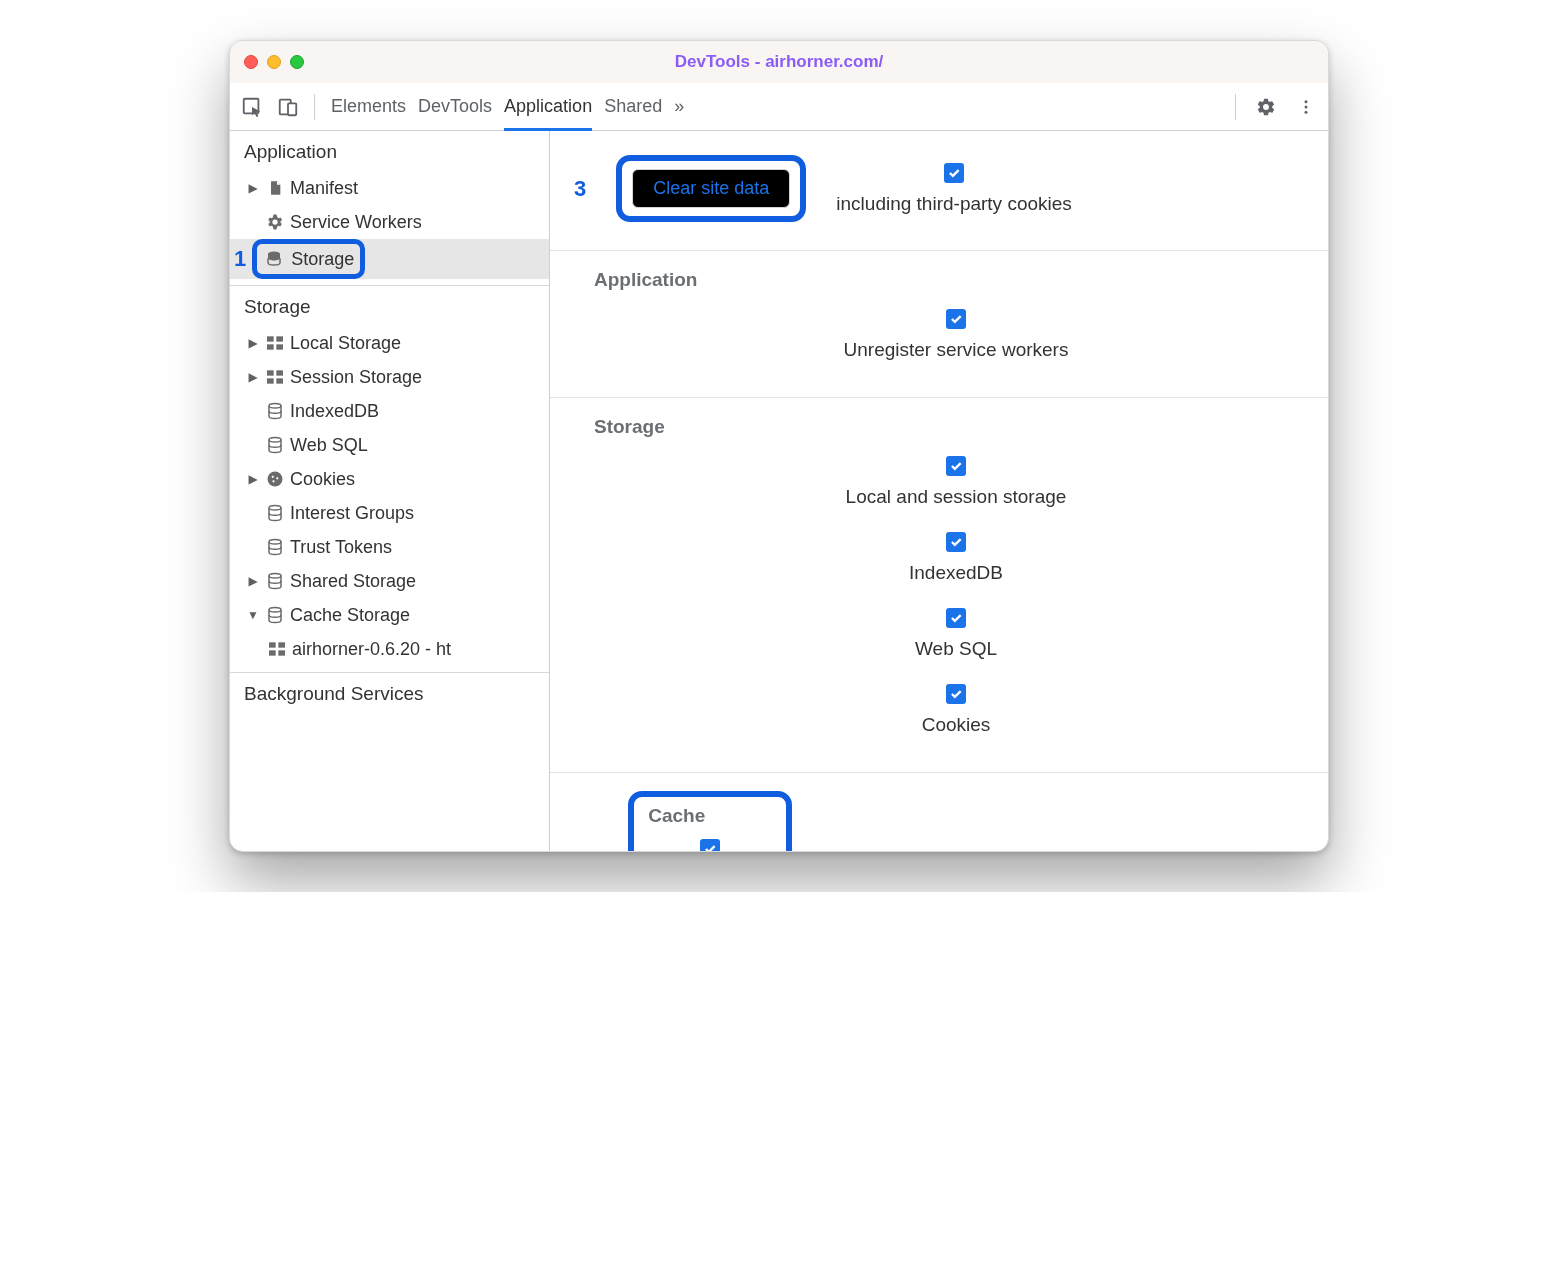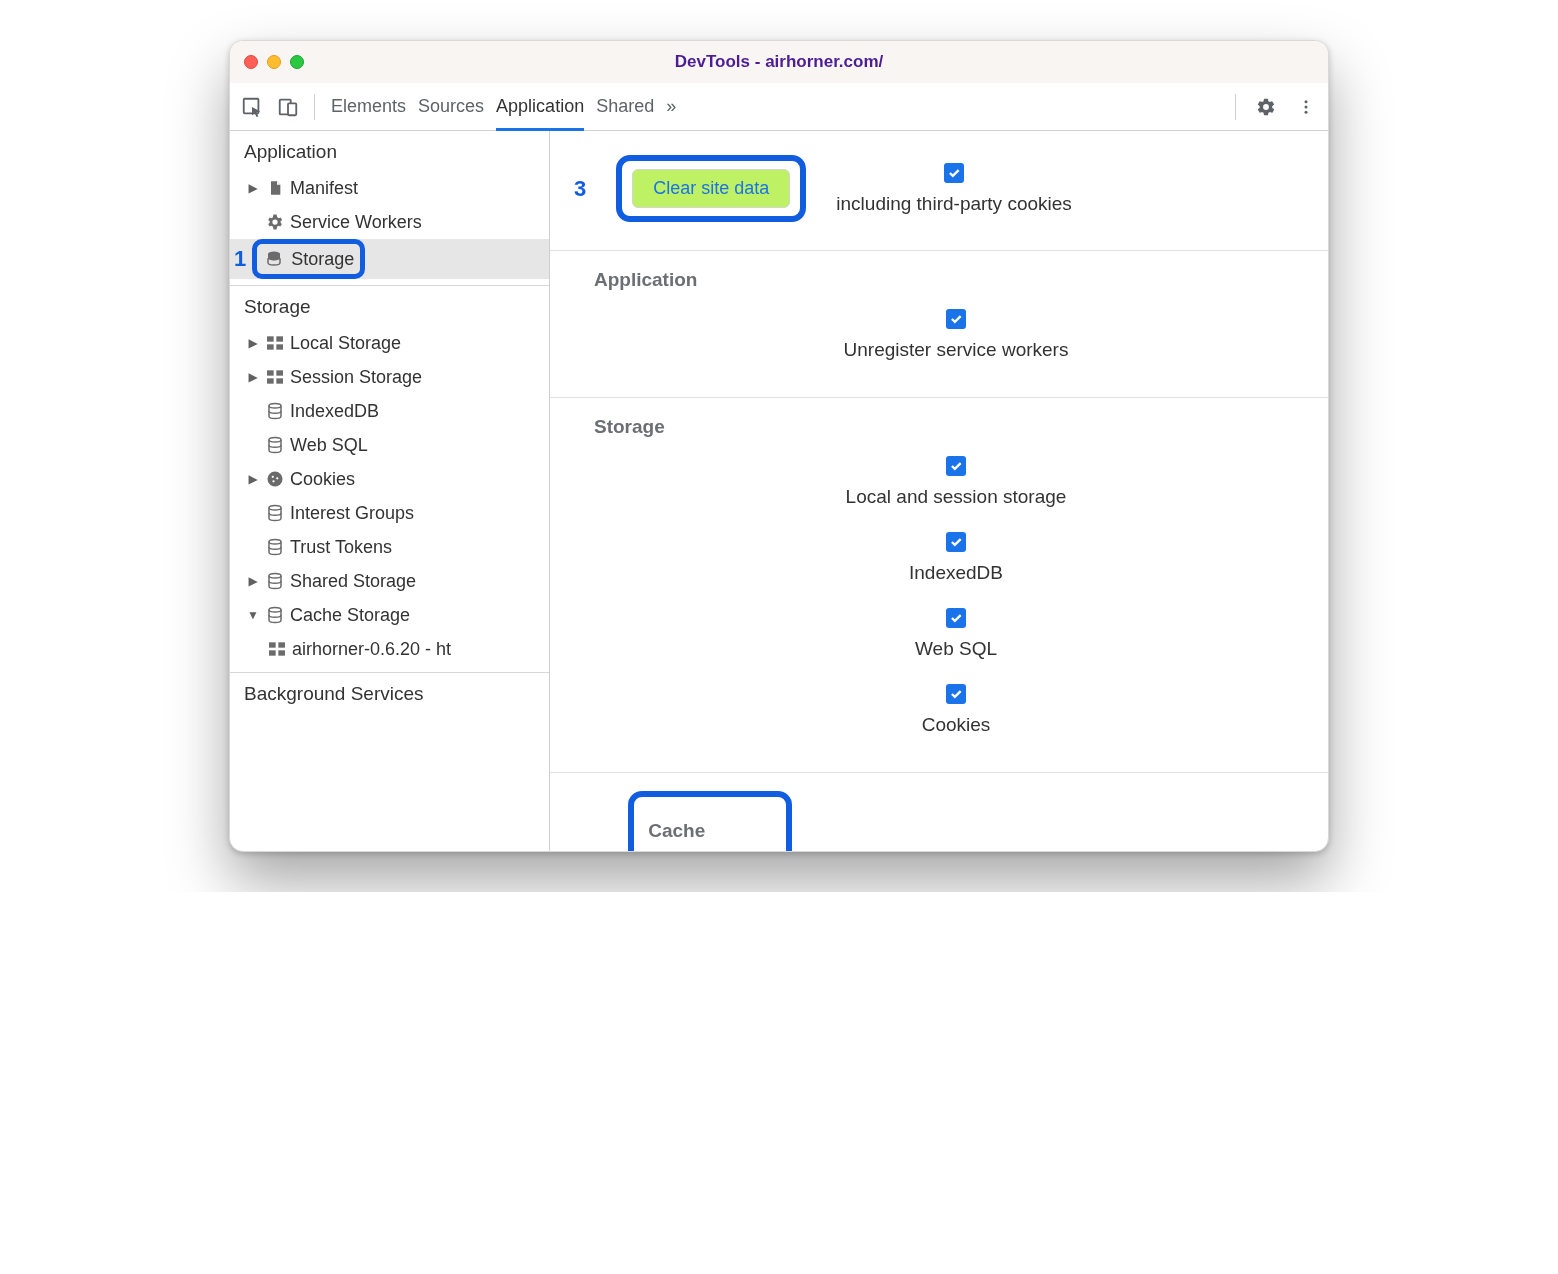--- a/index.html
+++ b/index.html
@@ -34,21 +34,21 @@
   }
   .traffic { display: flex; gap: 9px; }
   .dot { width: 14px; height: 14px; border-radius: 50%; }
   .dot.red { background: #ff5f57; border:1px solid #e24640;}
   .dot.yellow { background: #febc2e; border:1px solid #dfa023;}
   .dot.green { background: #28c840; border:1px solid #1fa32f;}
   .titlebar .title {
     position:absolute; left:0; right:0;
     text-align:center;
     font-weight:600;
-    color:#4c1d95;
+    color:#8b5cf6;
     font-size:17px;
   }
   
   .toolbar {
     display:flex;
     align-items:center;
     height:48px;
     border-bottom:1px solid #d0d0d0;
     padding: 0 4px;
     font-size:18px;
@@ -116,21 +116,21 @@
   .main-inner { padding: 0; }
   .clear-row {
     display:flex; align-items:center;
     padding: 24px 20px 28px 24px;
     gap: 30px;
     border-bottom:1px solid #e2e2e2;
   }
   .btn-outline {
     border:1px solid #d4d4d4;
     border-radius:6px;
-    background:#bef264;
+    background:#000000;
     padding: 8px 20px;
     font-size:18px;
     color:#1a73e8;
     font-weight:500;
   }
   .callout-wrap3 {
     border:6px solid #115de0;
     border-radius:14px;
     padding:8px 10px;
   }
@@ -152,21 +152,21 @@
     color:#6b6f73;
     font-weight:700;
   }
   .section .check-row { padding-left:10px; margin:12px 0;}
   .cache-callout {
     border:6px solid #115de0;
     border-radius:14px;
     padding: 8px 14px 10px 14px;
     display:inline-block;
   }
-  .cache-callout h3 { margin:15px 0 8px 0; }
+  .cache-callout h3 { margin:0 0 8px 0; }
   .cache-row { display:flex; align-items:flex-start; gap:6px; padding-left:16px; }
   svg { display:block; }
 </style>
 </head>
 <body>
 
 <div class="window">
 
   <div class="titlebar">
     <div class="traffic">
@@ -189,21 +189,21 @@
         <rect x="3" y="4" width="12" height="16" rx="1"></rect>
         <rect x="12" y="8" width="9" height="13" rx="1" fill="#fff"></rect>
       </svg>
     </div>
     <div class="divider"></div>
     <div class="tabs">
       <div class="tab">
           <span>Elements</span>
         </div>
       <div class="tab">
-          <span>Sources</span>
+          <span>DevTools</span>
         </div>
       <div class="tab active">
           <span>Application</span>
         </div>
       <div class="tab">
           <span>Shared</span>
         </div>
       <div class="tab">
           <span>»</span>
         </div>

